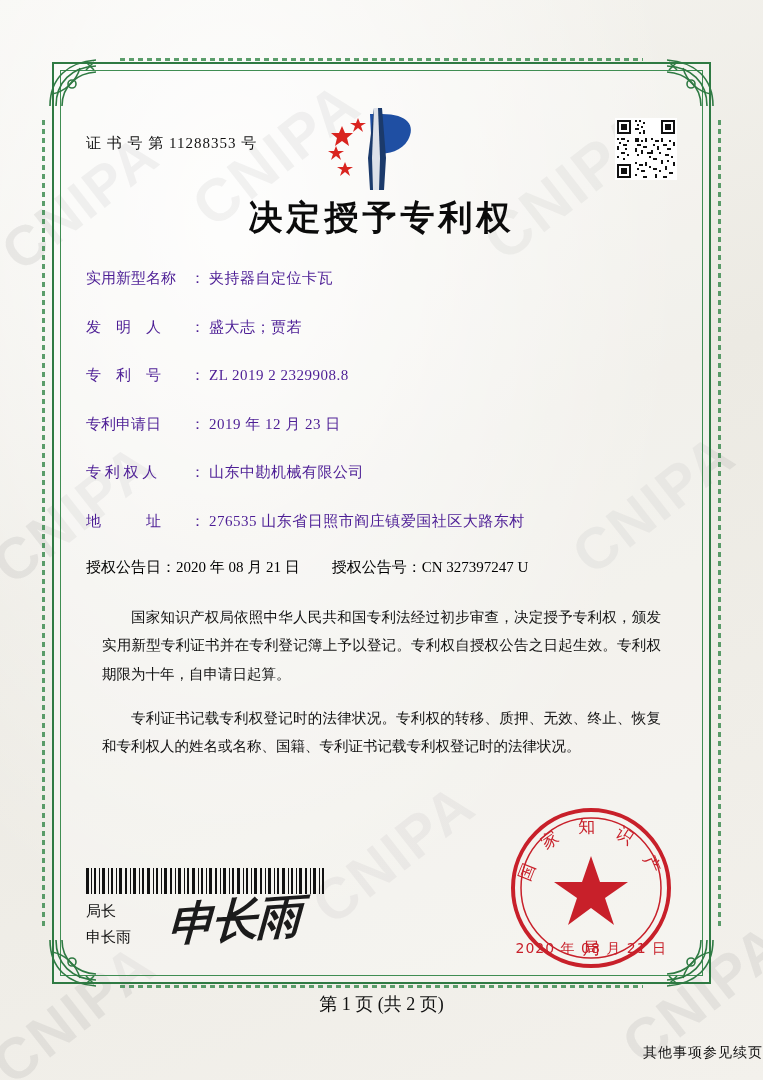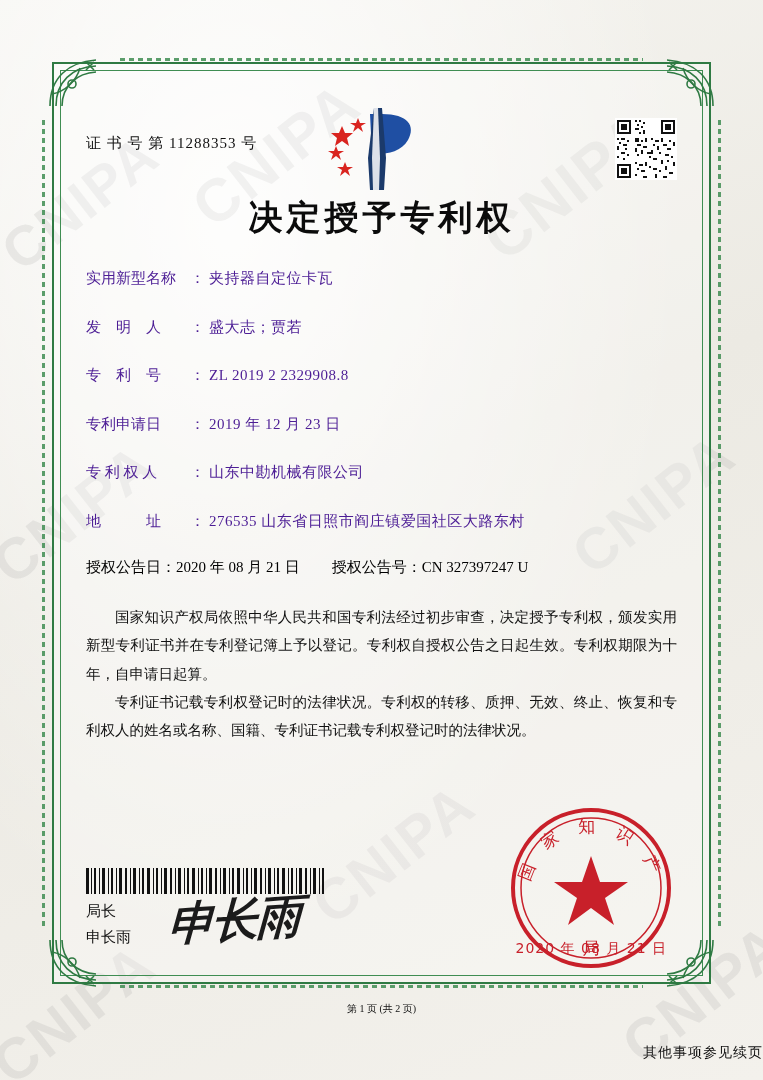--- a/index.html
+++ b/index.html
@@ -131,21 +131,21 @@
   #row-grant .half.second { margin-left: 32px; }
   #row-grant .lbl2 { letter-spacing: 0; }
 
   #paras {
     margin-top: 26px;
     font-size: 14.5px;
     line-height: 1.95;
     color: #111;
     text-align: justify;
   }
-  #paras p { margin: 0; text-indent: 2em; }
+  #paras p { margin: 16px; text-indent: 2em; }
 
   
   #barcode {
     position: absolute;
     left: 86px; bottom: 186px;
     width: 238px; height: 26px;
   }
   
   #sig-block {
     position: absolute;
@@ -176,21 +176,21 @@
     right: 96px; bottom: 122px;
     font-size: 14px;
     color: #c8202a;
     letter-spacing: 1px;
     font-family: "DejaVu Sans", sans-serif;
   }
   #page-num {
     position: absolute;
     left: 0; right: 0; bottom: 64px;
     text-align: center;
-    font-size: 10px;
+    font-size: 18px;
     color: #111;
   }
   #footnote {
     position: absolute;
     left: 0; right: 0; bottom: 18px;
     text-align: right;
     font-size: 14px;
     color: #111;
     letter-spacing: 1px;
   }

